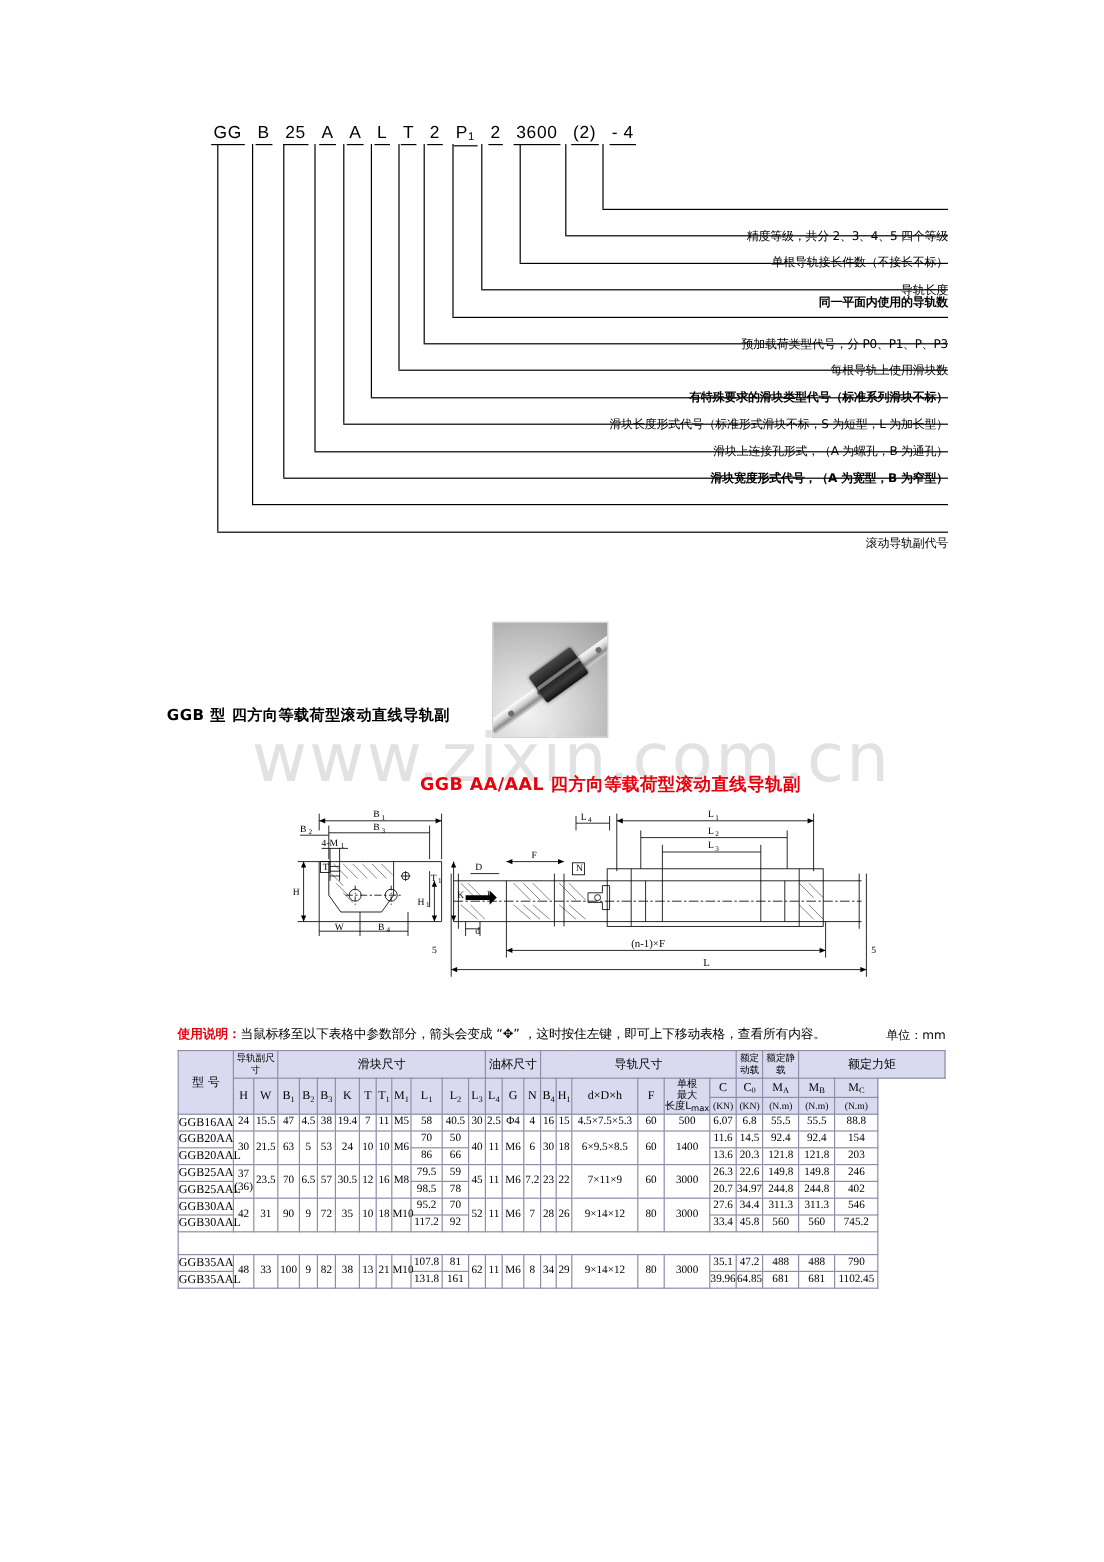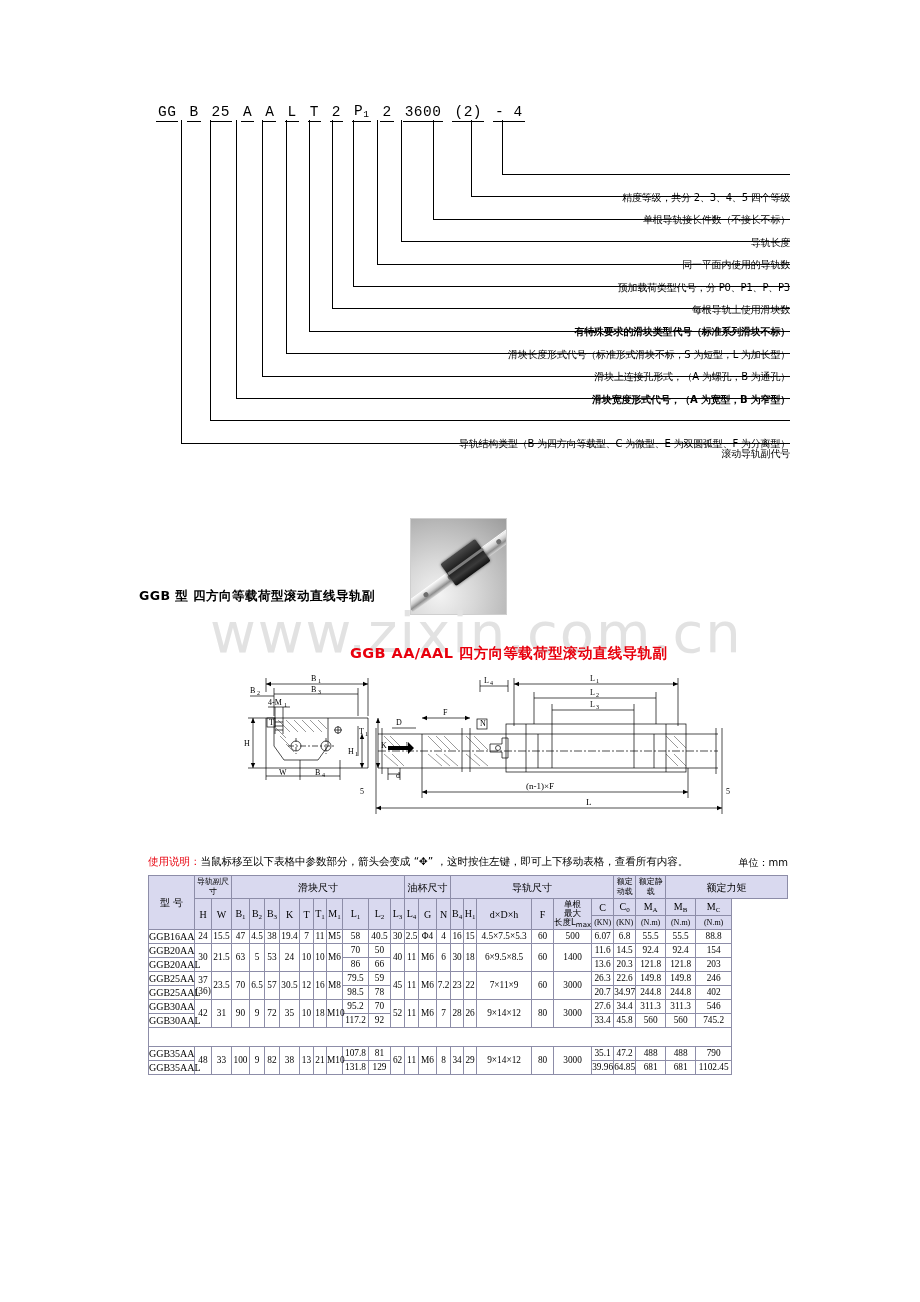--- a/index.html
+++ b/index.html
@@ -19,25 +19,25 @@
   
   #designation-block {
     position: absolute;
     left: 140px;
     top: 96px;
     width: 650px;
     height: 410px;
   }
   .code-row {
     position: absolute;
-    left: 16px;
+    left: 36px;
     top: 8px;
     display: flex;
-    align-items: center;
-    font-family: Liberation Mono, monospace;
+    align-items: flex-start;
+    font-family: Liberation Sans, sans-serif;
     font-size: 14.5px;
     letter-spacing: 0.5px;
   }
   .code-token {
     border-bottom: 1.2px solid #000;
     padding: 0 2px 1px 2px;
     margin-right: 9px;
     line-height: 15px;
     white-space: nowrap;
   }
@@ -183,21 +183,21 @@
     position: absolute;
     left: 148px;
     top: 855px;
     font-family: "DejaVu Sans", sans-serif;
     font-size: 10.6px;
     white-space: nowrap;
     letter-spacing: -0.1px;
   }
   #usage-note .lead {
     color: #e8000d;
-    font-weight: normal;
+    font-weight: bold;
     text-align: center;
   }
   #unit-note {
     position: absolute;
     right: 132px;
     top: 856px;
     font-family: "DejaVu Sans", sans-serif;
     font-size: 10px;
     white-space: nowrap;
   }
@@ -280,21 +280,21 @@
     </div>
     <div class="desc-label" style="top: 65px;">精度等级，共分 2、3、4、5 四个等级</div>
     <div class="hline" style="top: 78px; left: 361.672px; width: 288.328px;"></div>
     <div class="vline" style="left: 361.672px; top: 24px; height: 54px;"></div>
     <div class="desc-label" style="top: 87.4px;">单根导轨接长件数（不接长不标）</div>
     <div class="hline" style="top: 100.4px; left: 330.852px; width: 319.148px;"></div>
     <div class="vline" style="left: 330.852px; top: 24px; height: 76.4px;"></div>
     <div class="desc-label" style="top: 109.8px;">导轨长度</div>
     <div class="hline" style="top: 122.8px; left: 293.141px; width: 356.859px;"></div>
     <div class="vline" style="left: 293.141px; top: 24px; height: 98.8px;"></div>
-    <div class="desc-label" style="top: 132px;">同一平面内使用的导轨数</div>
+    <div class="desc-label" style="top: 120px; font-weight: bold;">同一平面内使用的导轨数</div>
     <div class="hline" style="top: 145.2px; left: 260.766px; width: 389.234px;"></div>
     <div class="vline" style="left: 260.766px; top: 24px; height: 121.2px;"></div>
     <div class="desc-label" style="top: 154.6px;">预加载荷类型代号，分 P0、P1、P、P3</div>
     <div class="hline" style="top: 167.6px; left: 236.977px; width: 413.023px;"></div>
     <div class="vline" style="left: 236.977px; top: 24px; height: 143.6px;"></div>
     <div class="desc-label" style="top: 177px;">每根导轨上使用滑块数</div>
     <div class="hline" style="top: 190px; left: 213.188px; width: 436.812px;"></div>
     <div class="vline" style="left: 213.188px; top: 24px; height: 166px;"></div>
     <div class="desc-label" style="top: 199.4px; font-weight: bold;">有特殊要求的滑块类型代号（标准系列滑块不标）</div>
     <div class="hline" style="top: 212.4px; left: 191.633px; width: 458.367px;"></div>
@@ -303,21 +303,20 @@
     <div class="hline" style="top: 234.8px; left: 169.273px; width: 480.727px;"></div>
     <div class="vline" style="left: 169.273px; top: 24px; height: 210.8px;"></div>
     <div class="desc-label" style="top: 244.2px;">滑块上连接孔形式，（A 为螺孔，B 为通孔）</div>
     <div class="hline" style="top: 257.2px; left: 146.102px; width: 503.898px;"></div>
     <div class="vline" style="left: 146.102px; top: 24px; height: 233.2px;"></div>
     <div class="desc-label" style="top: 266.6px; font-weight: bold;">滑块宽度形式代号，（A 为宽型，B 为窄型）</div>
     <div class="hline" style="top: 279.6px; left: 122.117px; width: 527.883px;"></div>
     <div class="vline" style="left: 122.117px; top: 24px; height: 255.6px;"></div>
     <div class="hline" style="top: 302px; left: 95.875px; width: 554.125px;"></div>
     <div class="vline" style="left: 95.875px; top: 24px; height: 278px;"></div>
-    <div class="desc-label" style="top: 311.4px;">导轨结构类型（B 为四方向等载型、C 为微型、E 为双圆弧型、F 为分离型）</div>
     <div class="hline" style="top: 324.4px; left: 70.0391px; width: 579.961px;"></div>
     <div class="vline" style="left: 70.0391px; top: 24px; height: 300.4px;"></div>
     <div class="desc-label" style="top: 321px;">滚动导轨副代号</div>
     <div class="hline" style="top: 346.8px; left: 40.9766px; width: 609.023px;"></div>
     <div class="vline" style="left: 40.9766px; top: 24px; height: 322.8px;"></div>
   </div>
 
 <div id="product-photo">
   <div class="rail"></div>
   <div class="rail-holes">
@@ -792,21 +791,21 @@
           <td rowspan="2">3000</td>
           <td>35.1</td>
           <td>47.2</td>
           <td>488</td>
           <td>488</td>
           <td>790</td>
         </tr>
         <tr>
           <td class="model">GGB35AAL</td>
           <td>131.8</td>
-          <td>129</td>
+          <td>161</td>
           <td>39.96</td>
           <td>64.85</td>
           <td>681</td>
           <td>681</td>
           <td>1102.45</td>
         </tr>
       </tbody>
   </table>
 </div>
 

